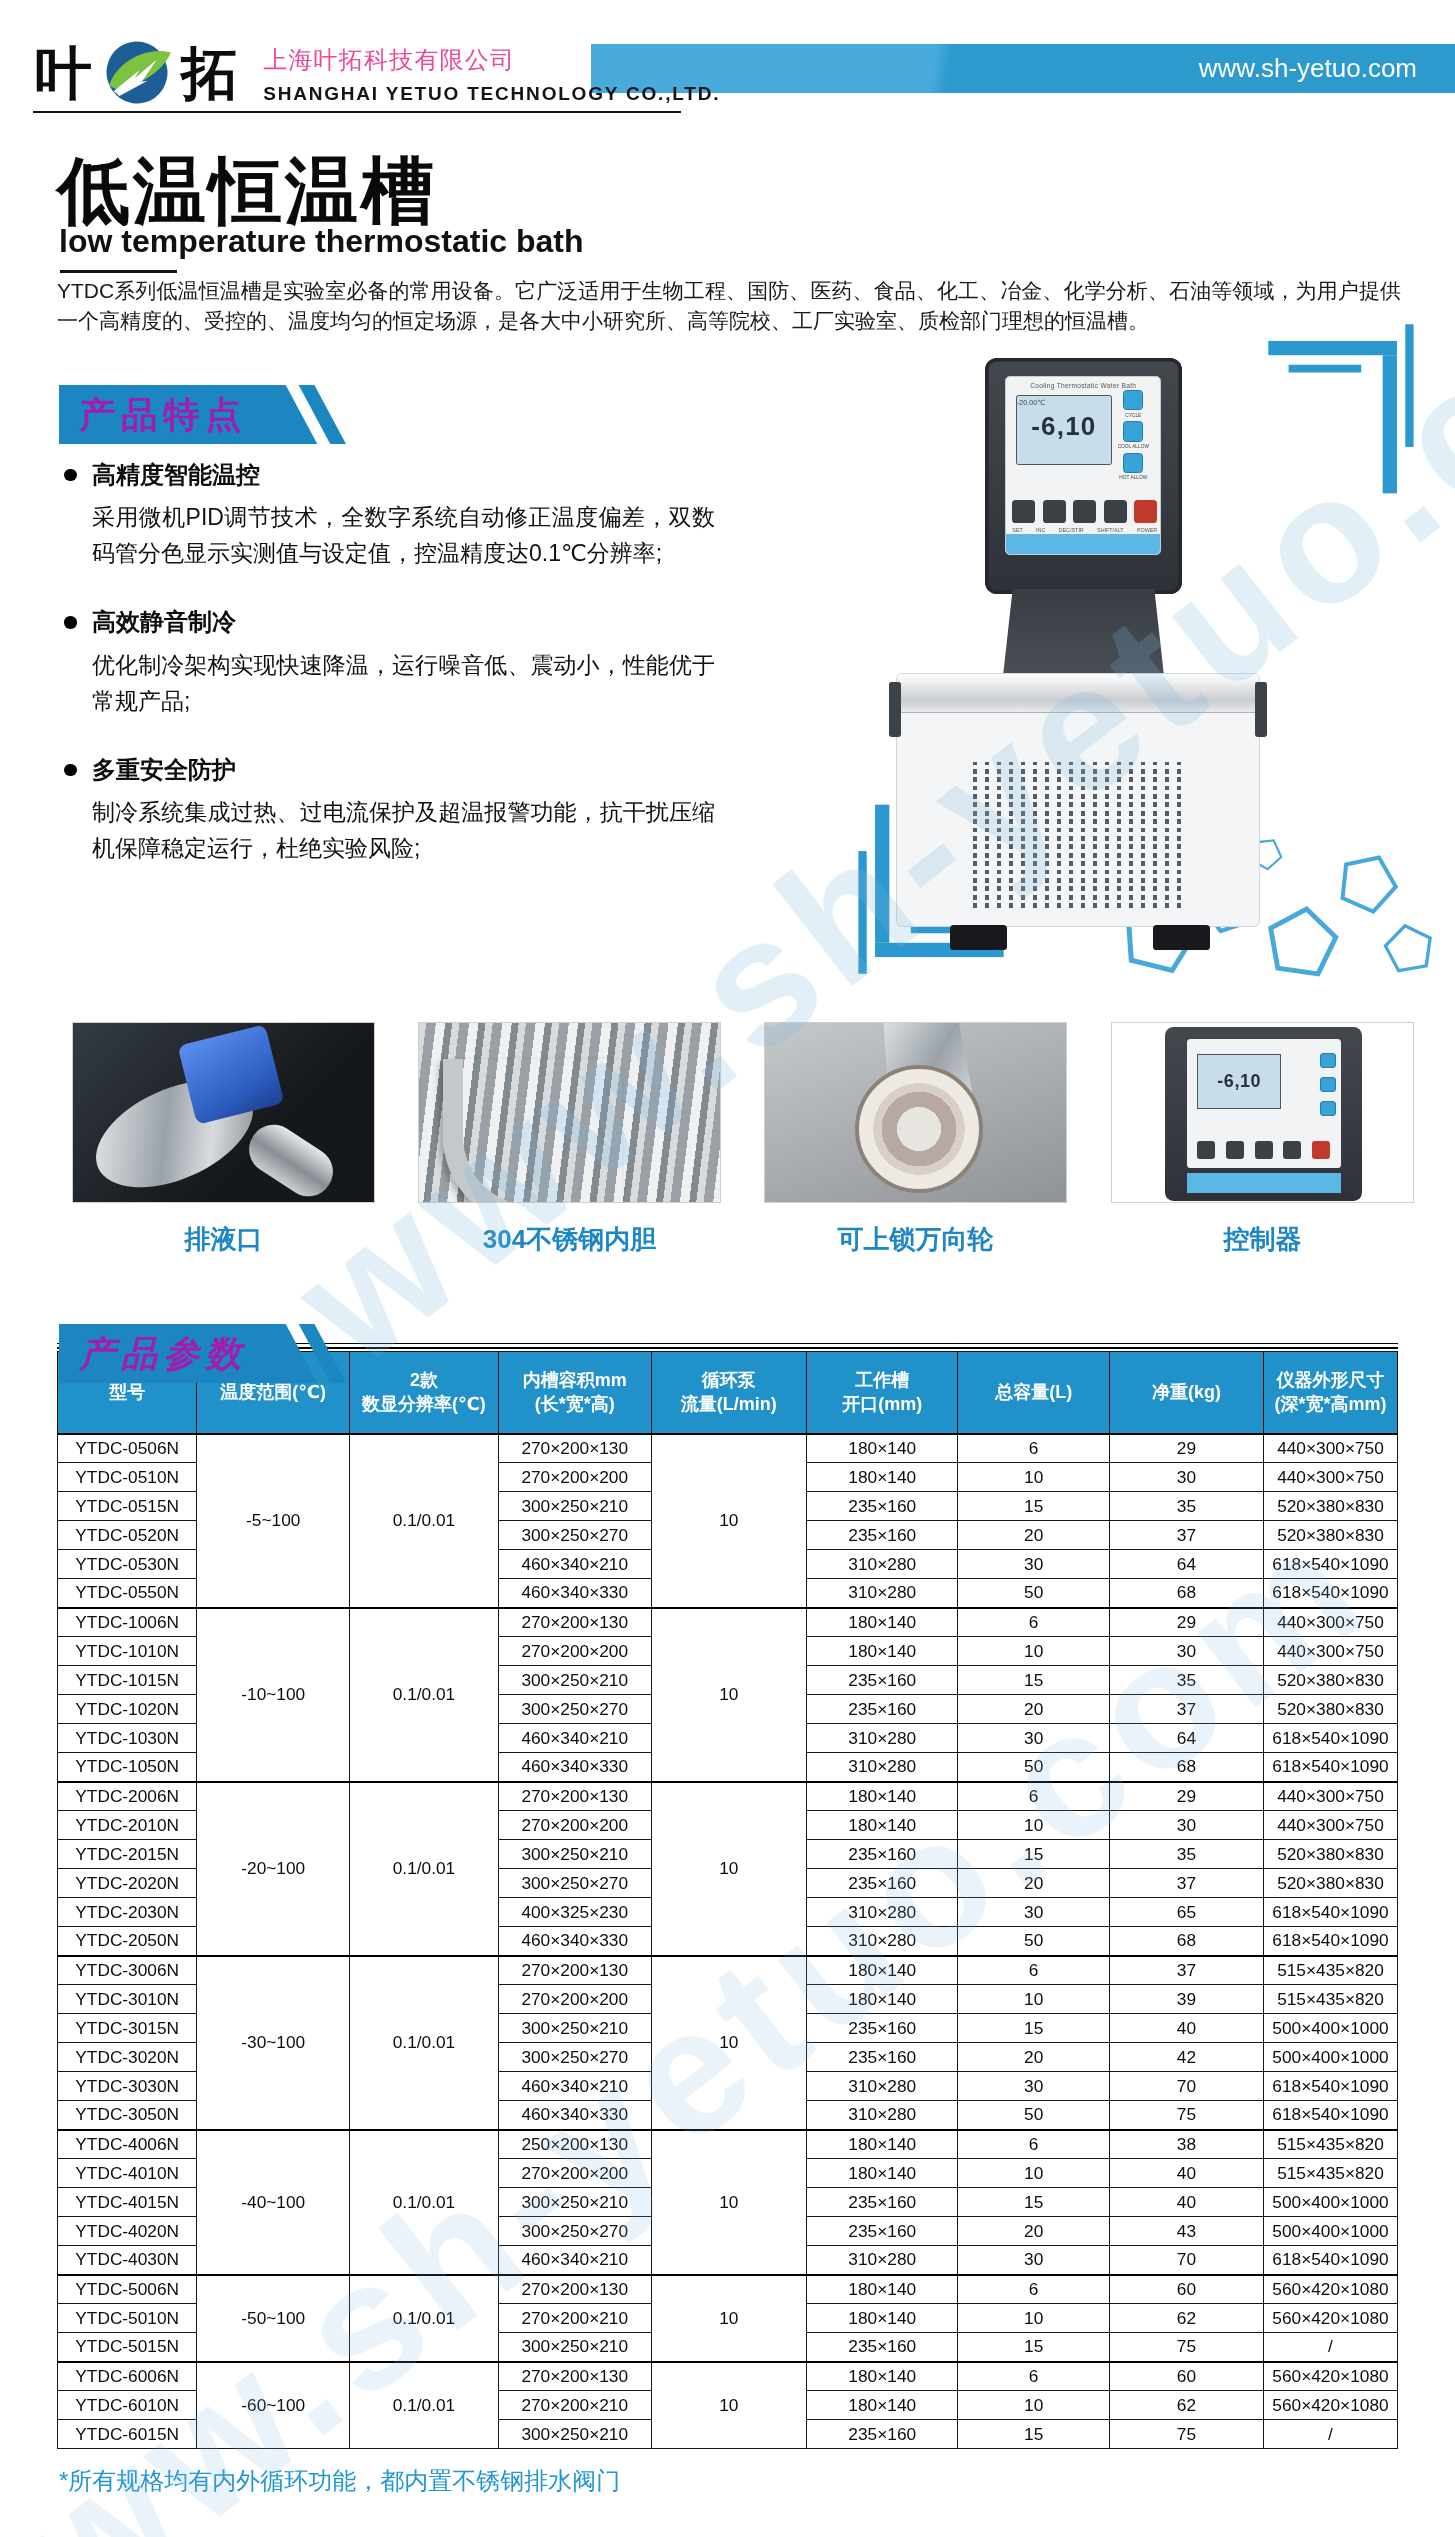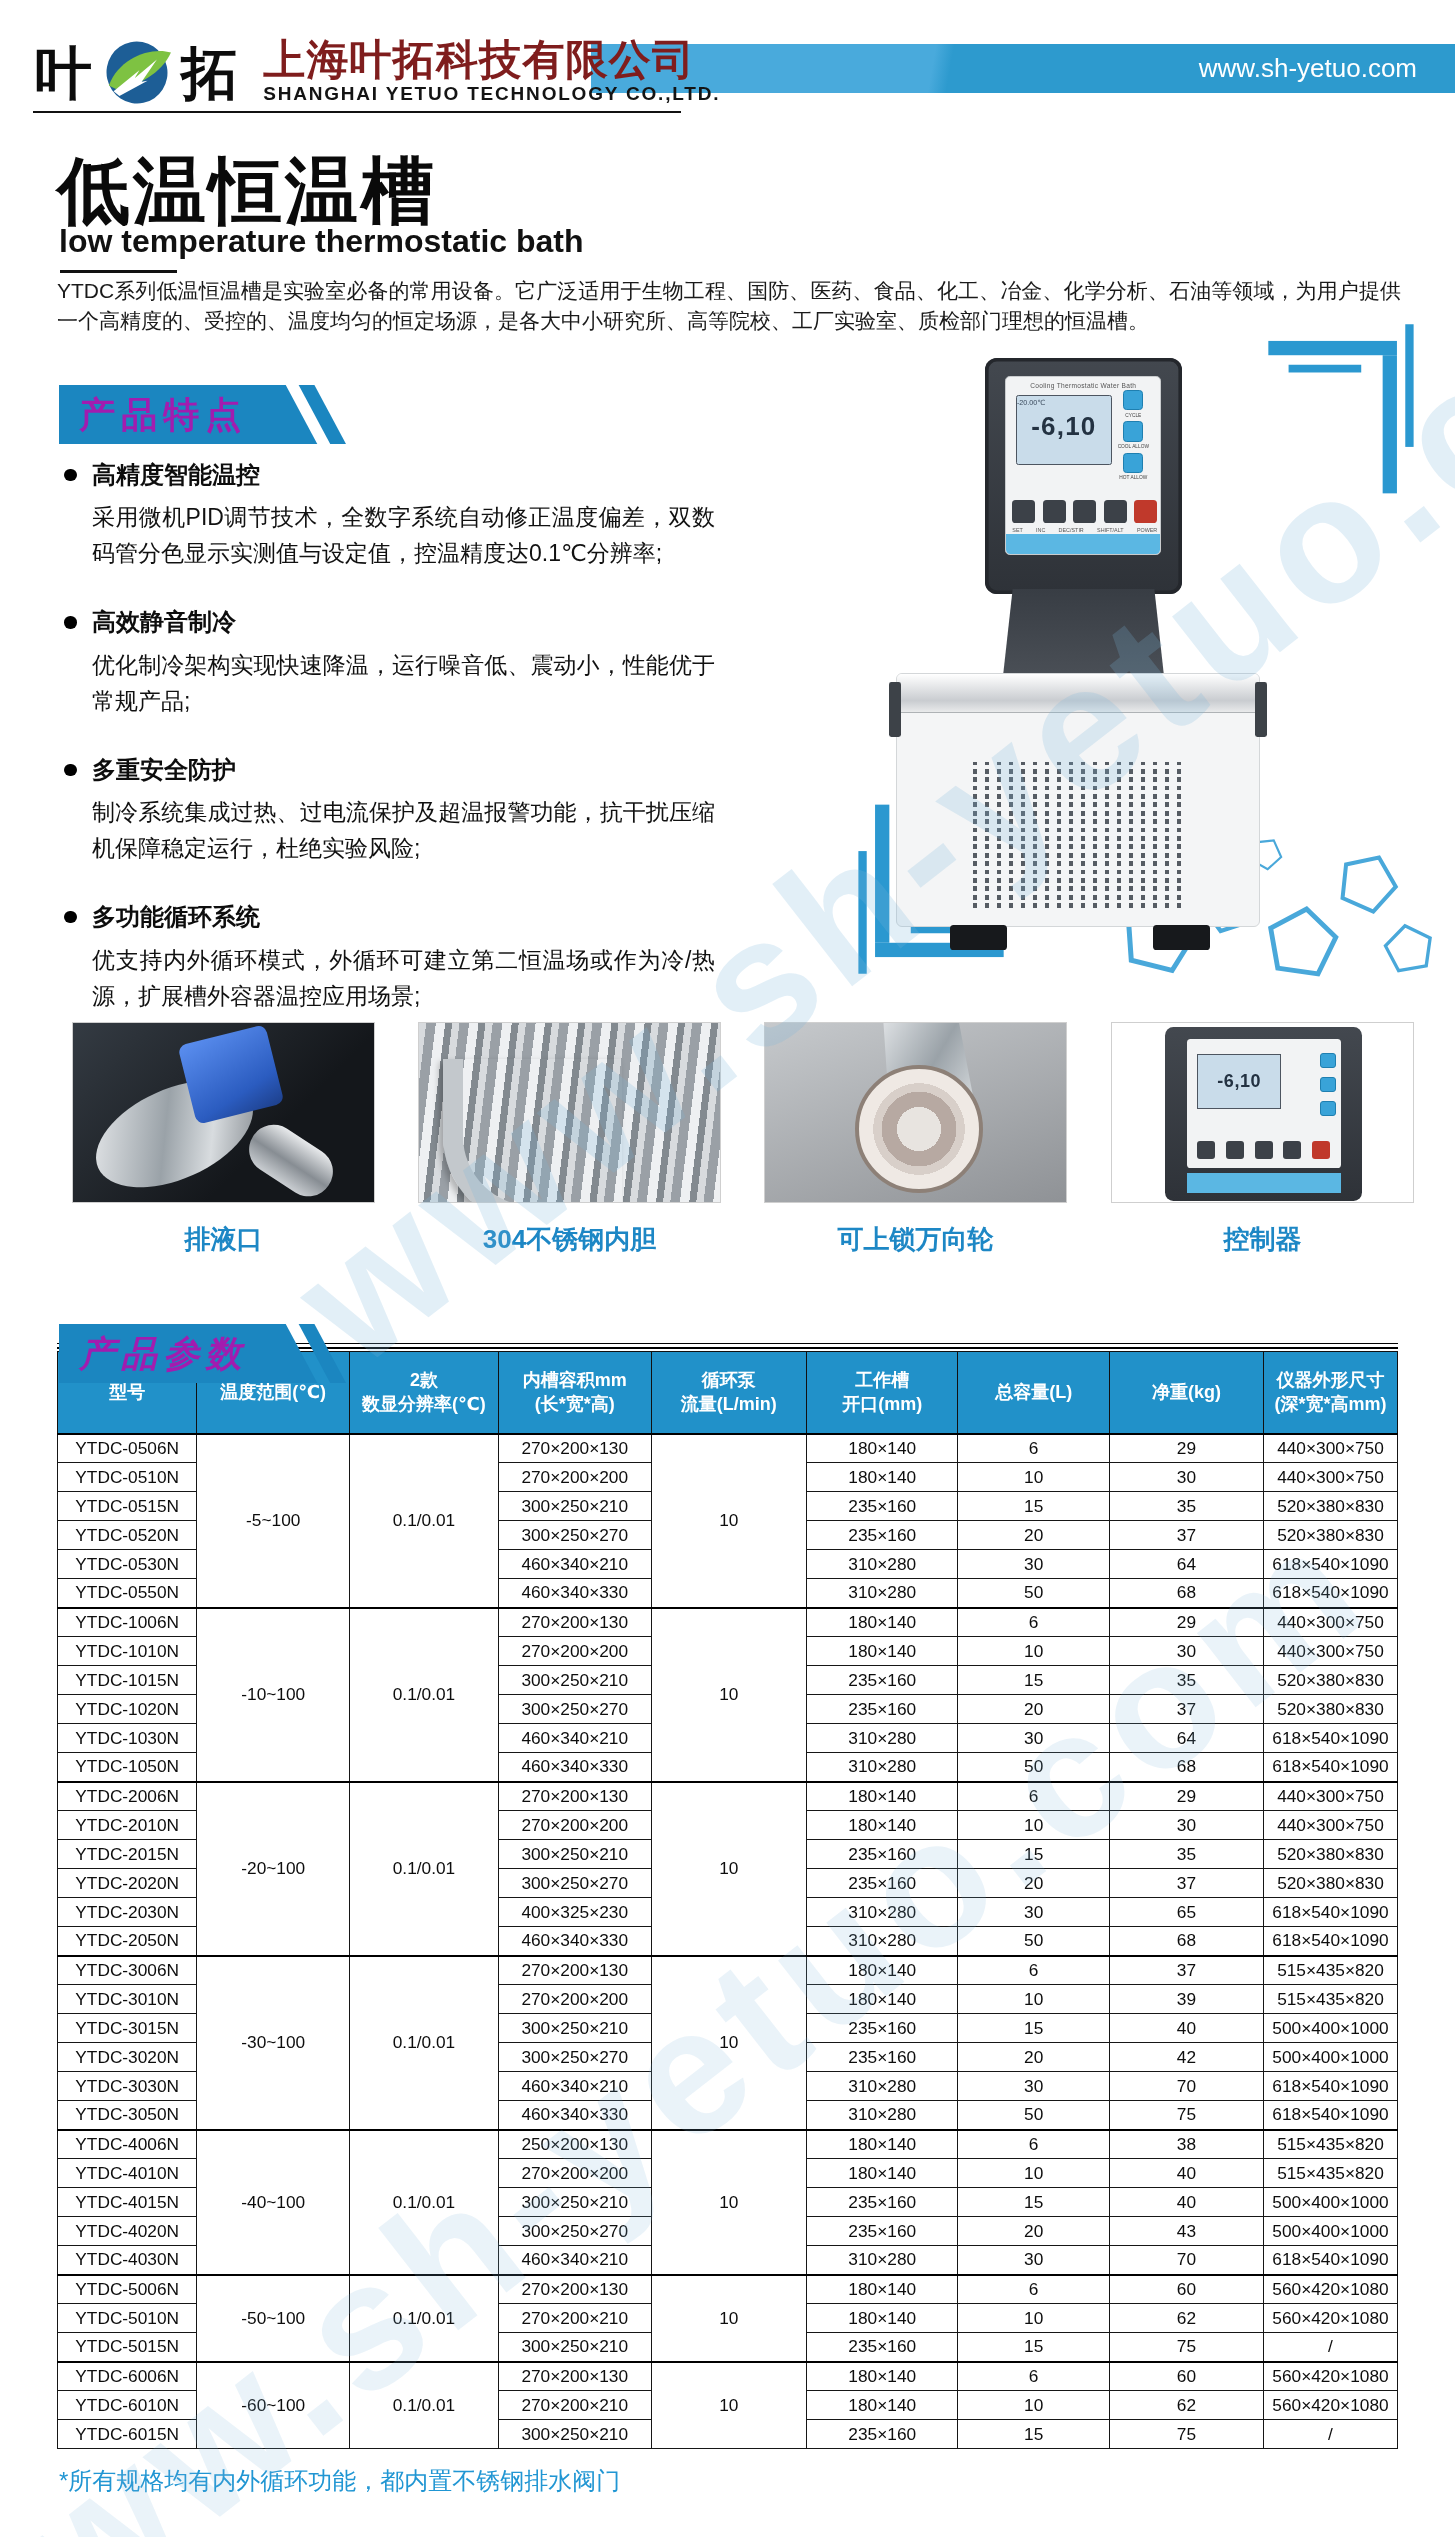--- a/index.html
+++ b/index.html
@@ -15,21 +15,21 @@
   #wm-bottom { left:-137px; top:2586px; color:rgba(125,180,220,0.16); }
 
   
   .banner { position:absolute; left:591px; top:44px; width:864px; height:49px; z-index:2;
             background:linear-gradient(100deg,#49aadc 0 340px,#2d9ace 358px);
             color:#fff; font-size:26px; line-height:49px; text-align:right; padding-right:38px; }
   .logo-row { position:absolute; left:35px; top:41px; height:63px; display:flex; align-items:center; z-index:3; }
   .logo-char { font-size:57px; font-weight:900; color:#0c0c0c; line-height:60px; }
   .logo-mark { width:82px; height:67px; margin:0 3.6px; }
   .company { margin-left:25px; display:flex; flex-direction:column; justify-content:center; }
-  .company-cn { font-size:42px; font-weight:700; color:#7f1d1d; letter-spacing:1.2px; line-height:39px; }
+  .company-cn { font-size:24px; font-weight:400; color:#ec4899; letter-spacing:1.2px; line-height:39px; }
   .company-en { font-size:19px; font-weight:700; color:#141414; letter-spacing:1.8px; margin-top:3.6px; }
   .logo-rule { position:absolute; left:33px; top:111px; width:648px; height:1.8px; background:#111; }
 
   
   .title-cn { position:absolute; left:57px; top:143px; font-size:73px; font-weight:900; color:#0a0a0a; letter-spacing:3px; }
   .title-en { position:absolute; left:59px; top:223px; font-size:32px; font-weight:600; color:#111; }
   .title-underline { position:absolute; left:60px; top:270px; width:117px; height:3px; background:#111; }
   .intro { position:absolute; left:57px; top:276px; width:1344px; font-size:21px; line-height:30px;
            color:#1a1a1a; text-align:justify; }
 
@@ -201,27 +201,20 @@
           <span>高效静音制冷</span>
         </div>
         <div class="fbody">优化制冷架构实现快速降温，运行噪音低、震动小，性能优于常规产品;</div>
       </li>
       <li>
         <div class="ftitle">
           <span class="fdot"></span>
           <span>多重安全防护</span>
         </div>
         <div class="fbody">制冷系统集成过热、过电流保护及超温报警功能，抗干扰压缩机保障稳定运行，杜绝实验风险;</div>
-      </li>
-      <li>
-        <div class="ftitle">
-          <span class="fdot"></span>
-          <span>多功能循环系统</span>
-        </div>
-        <div class="fbody">优支持内外循环模式，外循环可建立第二恒温场或作为冷/热源，扩展槽外容器温控应用场景;</div>
       </li>
     </ul>
 
   <div class="device-zone">
     <svg class="deco" id="deco-tr" width="156" height="197" viewBox="0 0 262 330">
       <g fill="#2b98d0">
         <rect x="14" y="28" width="216" height="24"></rect>
         <rect x="206" y="52" width="24" height="232"></rect>
         <rect x="244" y="0" width="14" height="206"></rect>
         <rect x="48" y="68" width="122" height="13"></rect>

